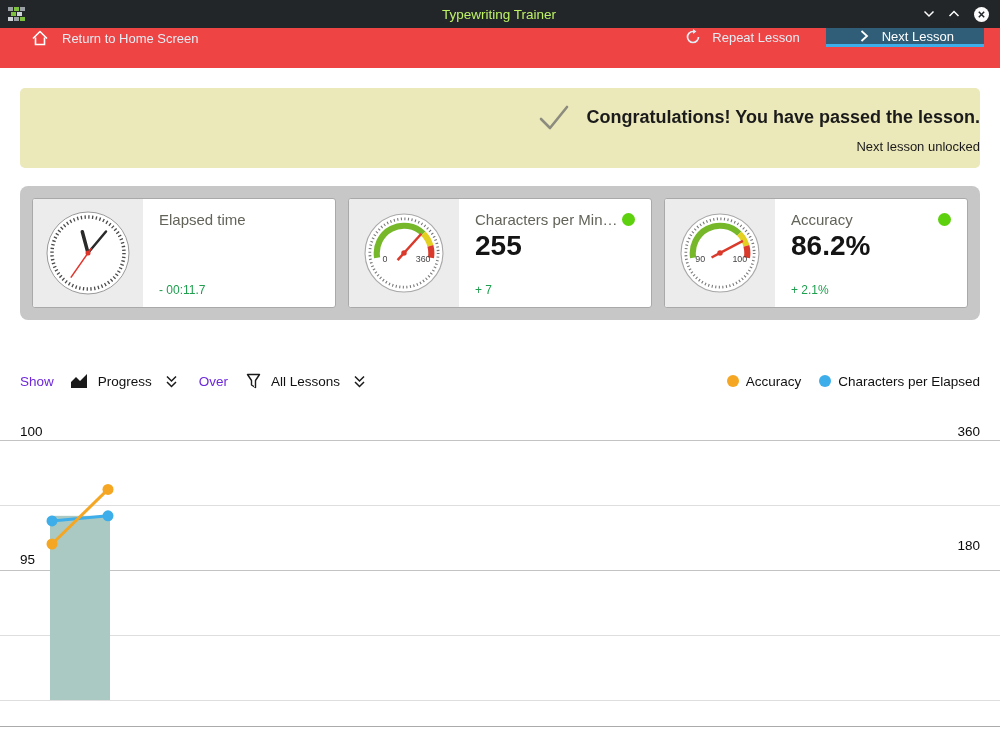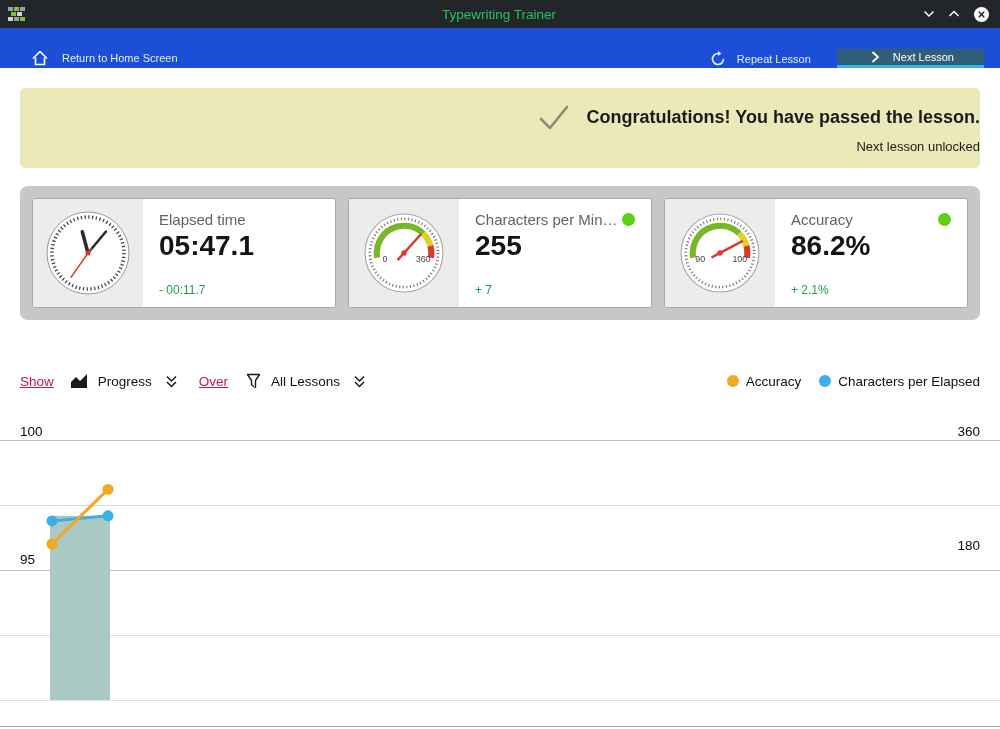--- a/index.html
+++ b/index.html
@@ -8,26 +8,26 @@
     width:1000px; height:729px;
     font-family:"Liberation Sans", sans-serif;
     background:#ffffff;
     position:relative; overflow:hidden;
     cursor:default;
   }
 
   
   .titlebar { height:28px; background:#232629; display:flex; align-items:center; position:relative; color:#fcfcfc; }
   .app-icon { margin-left:8px; display:flex; }
-  .tb-title { position:absolute; left:0; right:2px; text-align:center; font-size:13.5px; color:#22c55e; }
+  .tb-title { position:absolute; left:0; right:2px; text-align:center; font-size:13.5px; color:#bef264; }
   .tb-controls { margin-left:auto; display:flex; align-items:center; gap:13px; padding-right:10px; z-index:1; }
   .tb-btn { display:flex; align-items:center; }
 
   
-  .navbar { height:40px; background:#1d4ed8; display:flex; align-items:flex-end; color:#e2eef6; font-size:11px; }
+  .navbar { height:40px; background:#ef4444; display:flex; align-items:flex-start; color:#e2eef6; font-size:13px; }
   .nav-left { display:flex; align-items:center; gap:12px; padding-left:30px; }
   .nav-spacer { flex:1; }
   .nav-item { display:flex; align-items:center; gap:10px; padding:0 26px; }
   .nav-item.active { background:#305e79; border-bottom:3px solid #3daee9; padding:0 30px; margin-right:16px; color:#ffffff; }
 
   
   .banner { margin:20px 20px 0; height:80px; background:#ebe8ba; border-radius:5px;
             display:flex; flex-direction:column; align-items:flex-end; justify-content:center; gap:6px; }
   .banner-row { display:flex; align-items:center; gap:16px; }
   .banner-title { font-size:18px; font-weight:700; color:#1b1b1b; }
@@ -39,21 +39,21 @@
   .card-icon { width:110px; background:#ececec; display:flex; align-items:center; justify-content:center; flex-shrink:0; }
   .card-body { flex:1; padding:12px 16px 10px; display:flex; flex-direction:column; }
   .card-label-row { display:flex; align-items:center; }
   .card-label { font-size:15px; color:#63635a; white-space:nowrap; overflow:hidden; }
   .status-dot { width:13px; height:13px; border-radius:50%; background:#5ed10e; margin-left:auto; flex-shrink:0; }
   .card-value { font-size:28px; font-weight:700; color:#141414; margin-top:2px; }
   .card-delta { font-size:12px; color:#1e9e4e; margin-top:auto; }
 
   
   .filterbar { margin:48px 20px 0; display:flex; align-items:center; font-size:13.5px; color:#111; height:26px; }
-  .fb-muted { color:#be185d;text-decoration:underline; }
+  .fb-muted { color:#6d28d9; }
   .dropdown { display:flex; align-items:center; }
   .mr16 { margin-right:16px; } .mr10 { margin-right:10px; } .mr12 { margin-right:12px; }
   .mr18 { margin-right:18px; } .mr20 { margin-right:20px; }
   .legend { margin-left:auto; display:flex; align-items:center; gap:18px; }
   .legend-item { display:flex; align-items:center; gap:7px; color:#111; }
   .legend-dot { width:12px; height:12px; border-radius:50%; background:#888; }
 
   
   .chart { position:relative; margin-top:30px; height:303px; }
   .gridline { position:absolute; left:0; right:0; height:1px; }
@@ -149,21 +149,20 @@
         <line x1="44" y1="44" x2="44" y2="22" stroke="#2a2a2a" stroke-width="3.5" stroke-linecap="round" transform="rotate(-15 44 44)"></line>
         <line x1="44" y1="44" x2="44" y2="16" stroke="#2a2a2a" stroke-width="2.5" stroke-linecap="round" transform="rotate(40 44 44)"></line>
         <line x1="44" y1="50" x2="44" y2="14" stroke="#e0342b" stroke-width="1.5" transform="rotate(215 44 44)"></line>
         <circle cx="44" cy="44" r="2.5" fill="#e0342b"></circle>
       </svg>
     </div>
     <div class="card-body">
       <div class="card-label-row">
         <span class="card-label">Elapsed time</span>
       </div>
-      <div class="card-value">05:47.1</div>
       <div class="card-delta">- 00:11.7</div>
     </div>
   </div>
 
   <div class="card">
     <div class="card-icon">
       <svg width="82" height="82" viewBox="0 0 60 60">
         <circle cx="30" cy="30" r="28.5" fill="#ffffff" stroke="#a8a8a8" stroke-width="0.8"></circle>
         <circle cx="30" cy="30" r="25" fill="none" stroke="#777777" stroke-width="2" stroke-dasharray="0.8 1.82"></circle>
         <circle cx="30" cy="30" r="23.5" fill="#ffffff"></circle>

